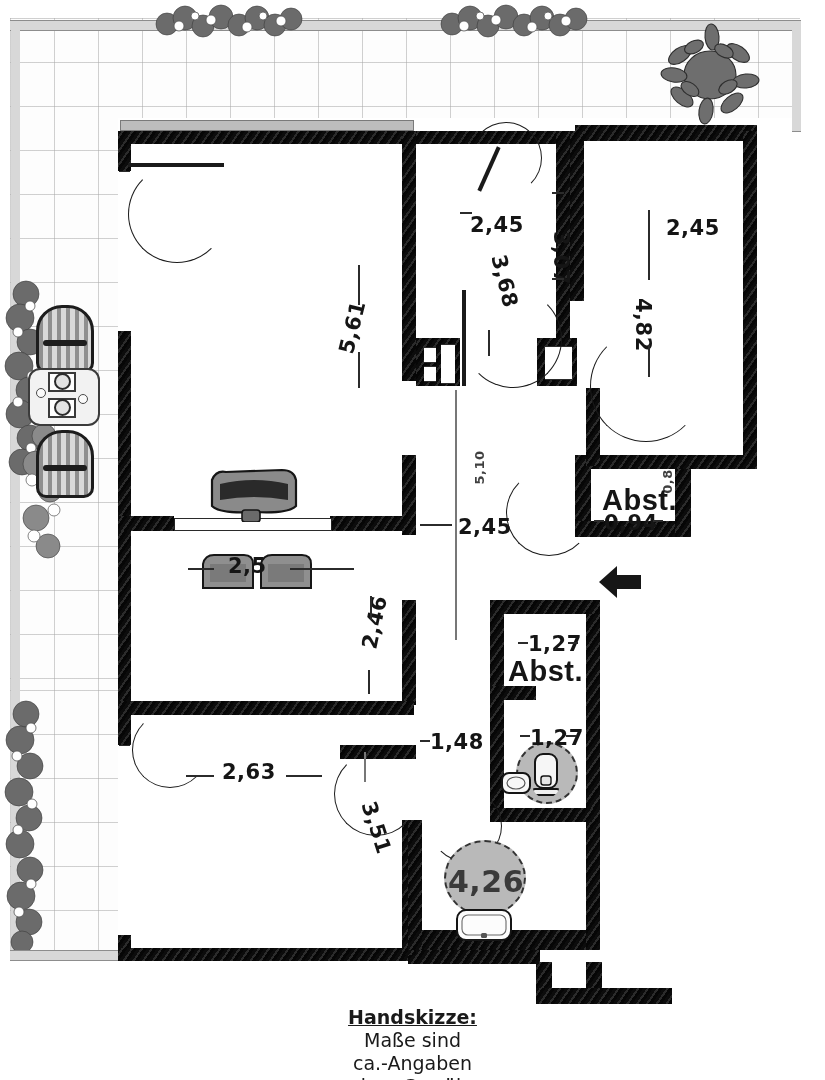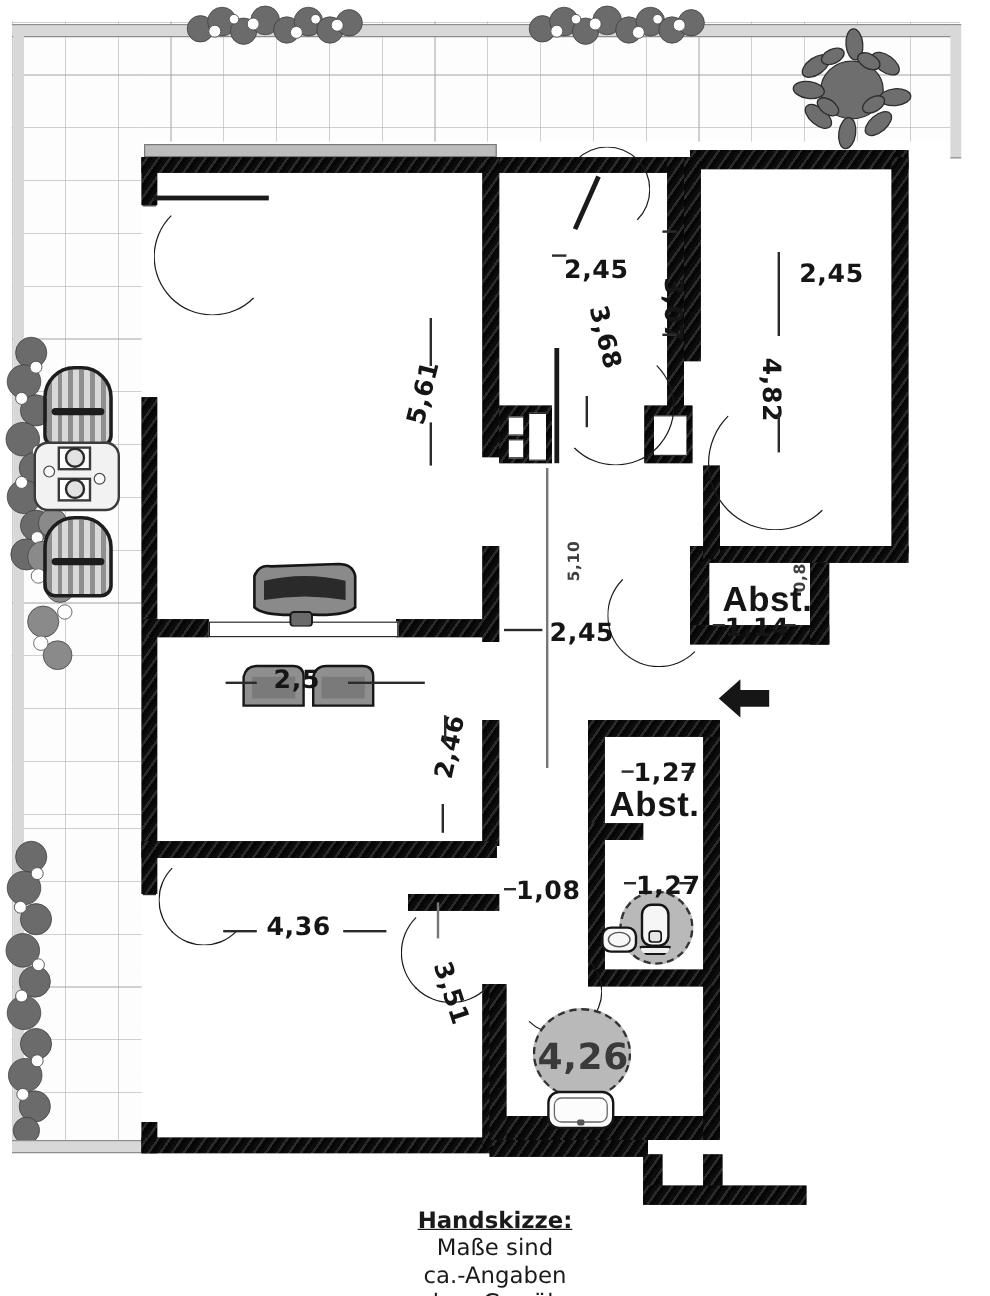--- a/index.html
+++ b/index.html
@@ -330,46 +330,46 @@
   <div class="hw dim" style="left:561px;top:219px;transform:rotate(-90deg) scale(-1,-1);">3,07</div>
   <div class="tick" style="left:552px;top:192px;width:12px;height:2px;"></div>
   <div class="tick" style="left:552px;top:278px;width:12px;height:2px;"></div>
 
   <div class="hw dim" style="left:666px;top:216px;">2,45</div>
   <div class="tick" style="left:648px;top:210px;width:2px;height:70px;"></div>
   <div class="hw dim" style="left:643px;top:286px;transform:rotate(-90deg) scale(-1,-1);">4,82</div>
   <div class="tick" style="left:648px;top:345px;width:2px;height:32px;"></div>
 
   <div class="hw lbl" style="left:602px;top:484px;">Abst.</div>
-  <div class="hw dim" style="left:604px;top:511px;">1,14</div>
+  <div class="hw dim" style="left:604px;top:511px;">0,94</div>
   <div class="tick" style="left:594px;top:520px;width:10px;height:2px;"></div>
   <div class="tick" style="left:653px;top:520px;width:10px;height:2px;"></div>
   <div class="hw sm" style="left:655px;top:474px;transform:rotate(-90deg);">0,8</div>
 
   <div class="hw dim" style="left:458px;top:515px;">2,45</div>
   <div class="tick" style="left:420px;top:524px;width:32px;height:2px;"></div>
   <div class="hw sm" style="left:462px;top:460px;transform:rotate(-90deg);">5,10</div>
   <div class="tick" style="left:455px;top:390px;width:2px;height:250px;background:#777;"></div>
 
   <div class="hw dim" style="left:228px;top:554px;">2,5</div>
   <div class="tick" style="left:188px;top:568px;width:26px;height:2px;"></div>
   <div class="tick" style="left:290px;top:568px;width:64px;height:2px;"></div>
 
   <div class="hw dim" style="left:378px;top:614px;transform:rotate(-78deg) translate(-24px,-4px);">2,46</div>
   <div class="tick" style="left:370px;top:596px;width:2px;height:24px;"></div>
   <div class="tick" style="left:368px;top:670px;width:2px;height:24px;"></div>
 
-  <div class="hw dim" style="left:222px;top:760px;">4,36</div>
+  <div class="hw dim" style="left:222px;top:760px;">2,63</div>
   <div class="tick" style="left:186px;top:775px;width:28px;height:2px;"></div>
   <div class="tick" style="left:286px;top:775px;width:36px;height:2px;"></div>
 
   <div class="hw dim" style="left:368px;top:790px;transform:rotate(72deg);">3,51</div>
   <div class="tick" style="left:364px;top:752px;width:2px;height:30px;background:#777;"></div>
 
-  <div class="hw dim" style="left:430px;top:730px;">1,08</div>
+  <div class="hw dim" style="left:430px;top:730px;">1,48</div>
   <div class="tick" style="left:420px;top:740px;width:10px;height:2px;"></div>
 
   <div class="hw dim" style="left:530px;top:726px;">1,27</div>
   <div class="tick" style="left:520px;top:735px;width:10px;height:2px;"></div>
   <div class="tick" style="left:566px;top:735px;width:10px;height:2px;"></div>
 
   <div class="hw lbl" style="left:508px;top:655px;">Abst.</div>
   <div class="hw dim" style="left:528px;top:632px;">1,27</div>
   <div class="tick" style="left:518px;top:642px;width:10px;height:2px;"></div>
   <div class="tick" style="left:568px;top:642px;width:10px;height:2px;"></div>

